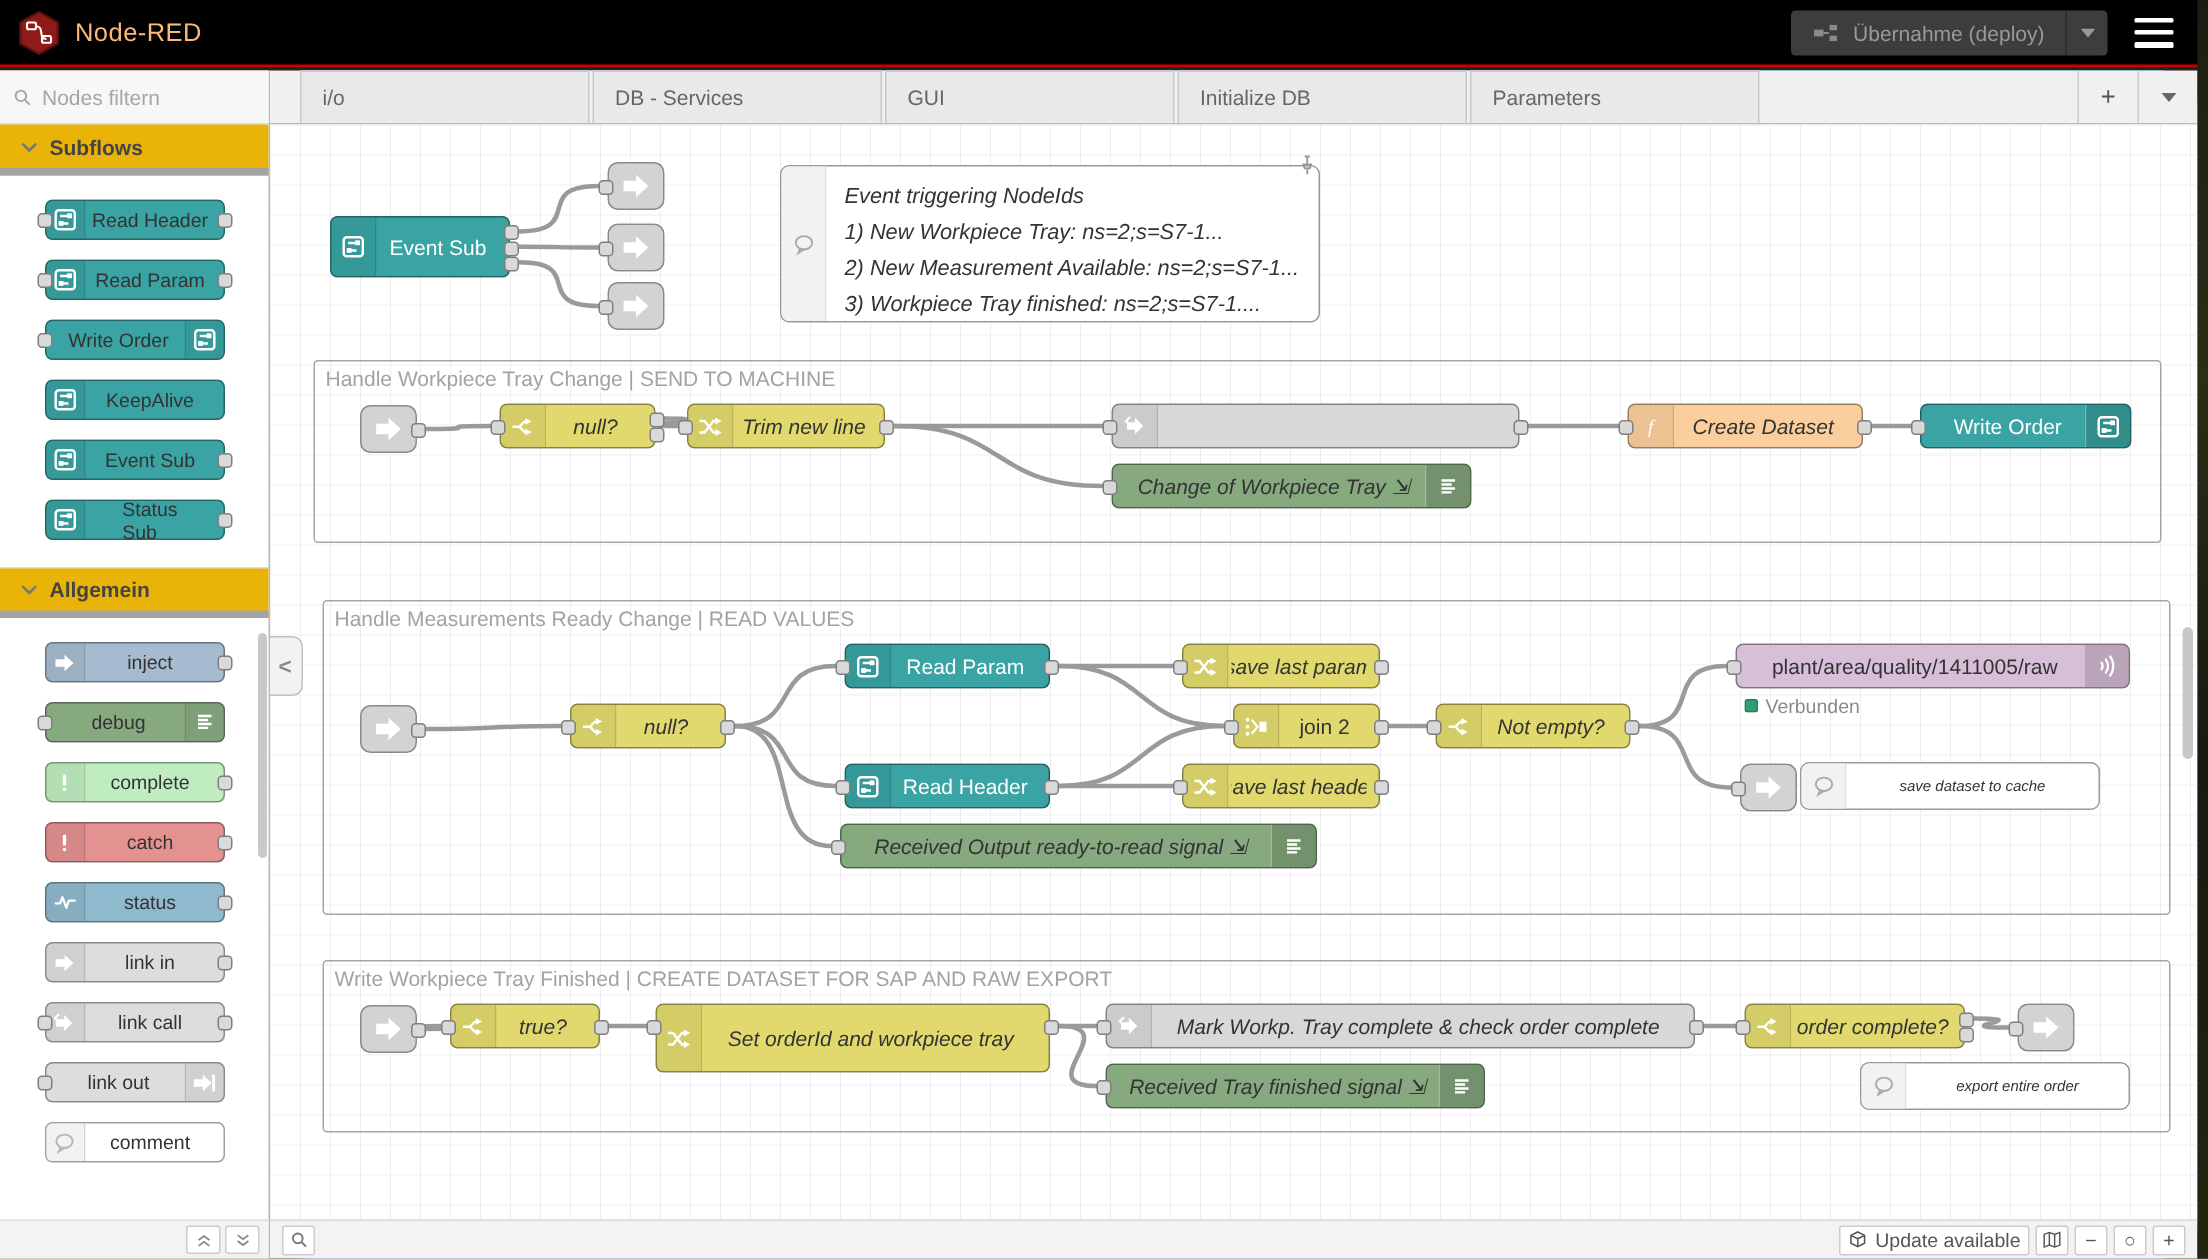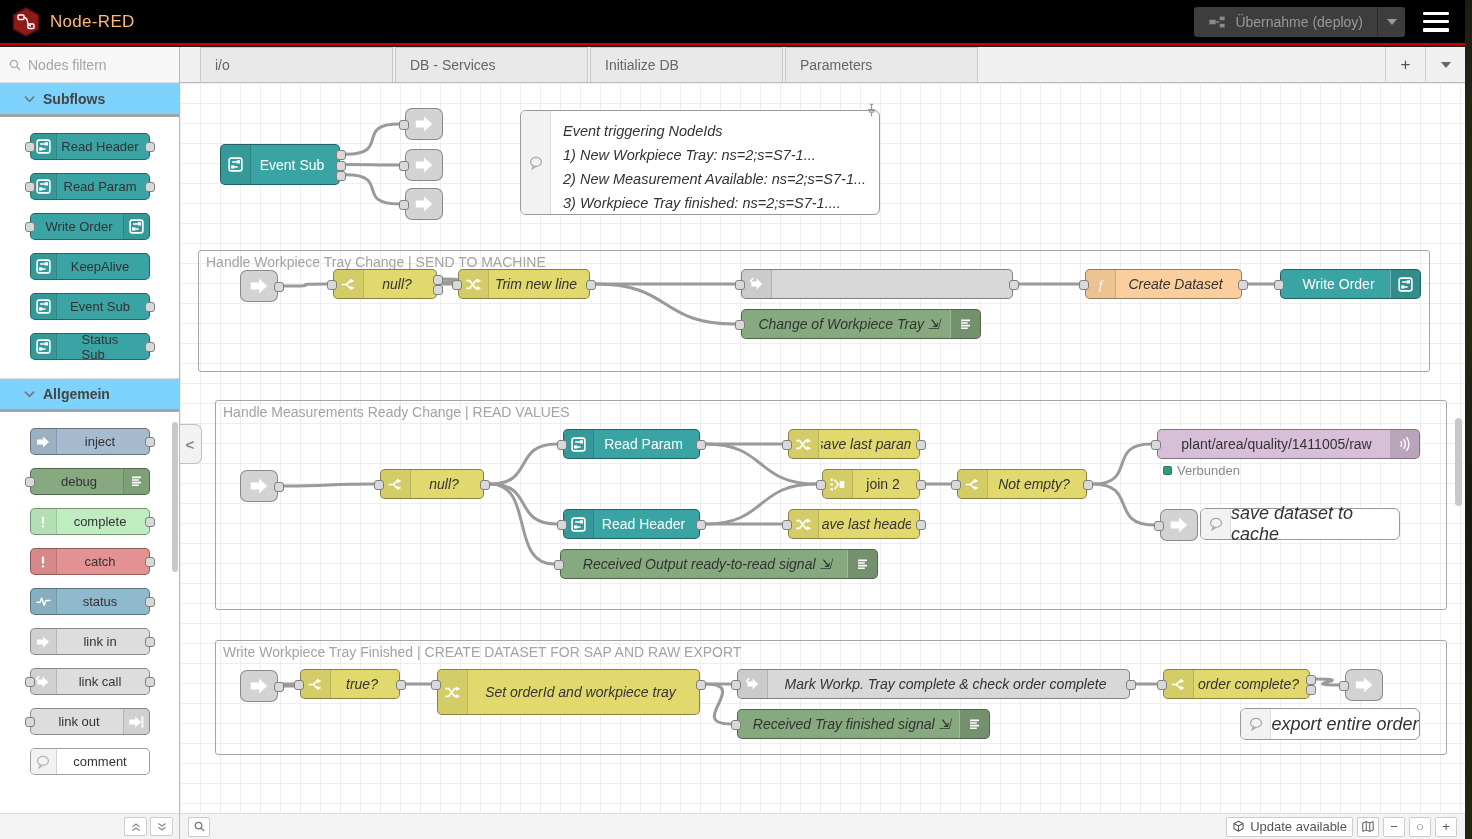--- a/index.html
+++ b/index.html
@@ -22,22 +22,22 @@
   #hamburger span { height:3.5px; background:#fff; border-radius:1px; }
 
   
   #palette { position:absolute; left:0; top:47px; width:180px; bottom:0; background:#fff;
     border-right:1px solid #bbb; z-index:30; }
   #palette-search { height:36px; background:#f7f7f7; border-bottom:1px solid #ddd;
     display:flex; align-items:center; gap:6px; padding:0 8px; color:#999; }
   #palette-search input { border:none; outline:none; background:transparent; font-size:14px; color:#555; width:130px;
     font-family:"Liberation Sans", sans-serif; }
   #palette-search input::placeholder { color:#a5a5a5; }
-  .cat-header { height:34px; background:#7dd3fc; border-bottom:3px solid #a3a3a3; border-top:1px solid #ddd;
-    display:flex; align-items:center; gap:8px; padding:0 24px; cursor:pointer; }
+  .cat-header { height:34px; background:#eab308; border-bottom:5px solid #a3a3a3; border-top:1px solid #ddd;
+    display:flex; align-items:center; gap:8px; padding:0 14px; cursor:pointer; }
   .cat-header:first-of-type { border-top:none; }
   .cat-header .cat-label { font-size:14px; font-weight:bold; color:#444; }
   .cat-body { padding:16px 0 18px 0; display:flex; flex-direction:column; align-items:center; gap:13px; }
   .pal-node { position:relative; width:120px; height:27px; border:1px solid rgba(0,0,0,.38); border-radius:5px;
     font-size:13px; color:#333; cursor:grab; }
   .pal-node .strip { position:absolute; top:0; bottom:0; width:26px; background:rgba(0,0,0,.06);
     display:flex; align-items:center; justify-content:center; color:#fff; }
   .pal-node .strip.left  { left:0;  border-right:1px solid rgba(0,0,0,.12); border-radius:4px 0 0 4px; }
   .pal-node .strip.right { right:0; border-left:1px solid rgba(0,0,0,.12); border-radius:0 4px 4px 0; }
   .pal-node .lbl { position:absolute; top:0; bottom:0; display:flex; align-items:center; justify-content:center; }
@@ -75,21 +75,21 @@
   .nr-node .lbl { position:absolute; top:0; bottom:0; display:flex; align-items:center; justify-content:center;
     white-space:nowrap; overflow:hidden; }
   .nr-node.italic .lbl { font-style:italic; }
   .nr-node.lighttext { color:#fff; }
   .port { position:absolute; width:10px; height:10px; background:#d9d9d9; border:1px solid #7f7f7f; border-radius:3px; z-index:3; }
 
   .link-node { position:absolute; width:38px; height:32px; background:#d3d3d3; border:1px solid rgba(0,0,0,.35);
     border-radius:7px; display:flex; align-items:center; justify-content:center; color:#fff; cursor:pointer; }
 
   .cmt-node { position:absolute; height:32px; background:#fff; border:1px solid #999; border-radius:6px;
-    font-size:18px; font-style:italic; color:#333; cursor:pointer; }
+    font-size:10px; font-style:italic; color:#333; cursor:pointer; }
   .cmt-node .strip { position:absolute; left:0; top:0; bottom:0; width:30px; background:#f2f2f2;
     border-right:1px solid #ddd; border-radius:5px 0 0 5px; display:flex; align-items:center; justify-content:center; color:#aaa; }
   .cmt-node .lbl { position:absolute; left:30px; right:0; top:0; bottom:0; display:flex; align-items:center; justify-content:center; }
 
   #info-box { position:absolute; background:#fff; border:1px solid #999; border-radius:6px; color:#333; }
   #info-box .strip { position:absolute; left:0; top:0; bottom:0; width:30px; background:#f2f2f2;
     border-right:1px solid #ddd; border-radius:5px 0 0 5px; display:flex; align-items:center; justify-content:center; color:#aaa; }
   #info-box .body { position:absolute; left:42px; top:8px; right:8px; bottom:6px; font-size:14.5px; font-style:italic; }
   #info-box .body div { line-height:24px; }
   #info-box .pin { position:absolute; right:2px; top:-8px; color:#9a9a9a; }
@@ -355,20 +355,23 @@
   <div id="workspace">
     <div id="tabbar">
       <div id="tabs-holder" style="display:flex; align-items:flex-end;">
           <div class="tab">
             <span>i/o</span>
           </div>
           <div class="tab">
             <span>DB - Services</span>
           </div>
           <div class="tab">
+            <span>GUI</span>
+          </div>
+          <div class="tab">
             <span>Initialize DB</span>
           </div>
           <div class="tab">
             <span>Parameters</span>
           </div>
         </div>
       <div id="tab-actions">
         <div class="tab-action">+</div>
         <div class="tab-action">
           <svg class="ic" width="10" height="6" viewBox="0 0 10 6">
@@ -401,21 +404,21 @@
           <path d="M 913 401 C 958 401 926 361 971 361"></path>
           <path d="M 913 401 C 958 401 929 442 974 442"></path>
           <path d="M 104 603 C 149 603 69 601 114 601"></path>
           <path d="M 226 601 C 271 601 206 601 251 601"></path>
           <path d="M 526 601 C 571 601 506 601 551 601"></path>
           <path d="M 526 601 C 571 601 506 641 551 641"></path>
           <path d="M 956 601 C 1001 601 932 601 977 601"></path>
           <path d="M 1136 596 C 1181 596 1114 602 1159 602"></path>
         </svg>
       <div id="nodes-layer">
-          <div class="grp" style="left: 18px; top: 157px; width: 1232px; height: 122px; margin-top: 10px;">
+          <div class="grp" style="left: 29px; top: 157px; width: 1232px; height: 122px;">
             <div class="grp-label">Handle Workpiece Tray Change | SEND TO MACHINE</div>
           </div>
           <div class="grp" style="left: 35px; top: 317px; width: 1232px; height: 210px;">
             <div class="grp-label">Handle Measurements Ready Change | READ VALUES</div>
           </div>
           <div class="grp" style="left: 35px; top: 557px; width: 1232px; height: 115px;">
             <div class="grp-label">Write Workpiece Tray Finished | CREATE DATASET FOR SAP AND RAW EXPORT</div>
           </div>
           <div id="info-box" style="left: 340px; top: 27px; width: 360px; height: 105px;">
             <div class="strip">

